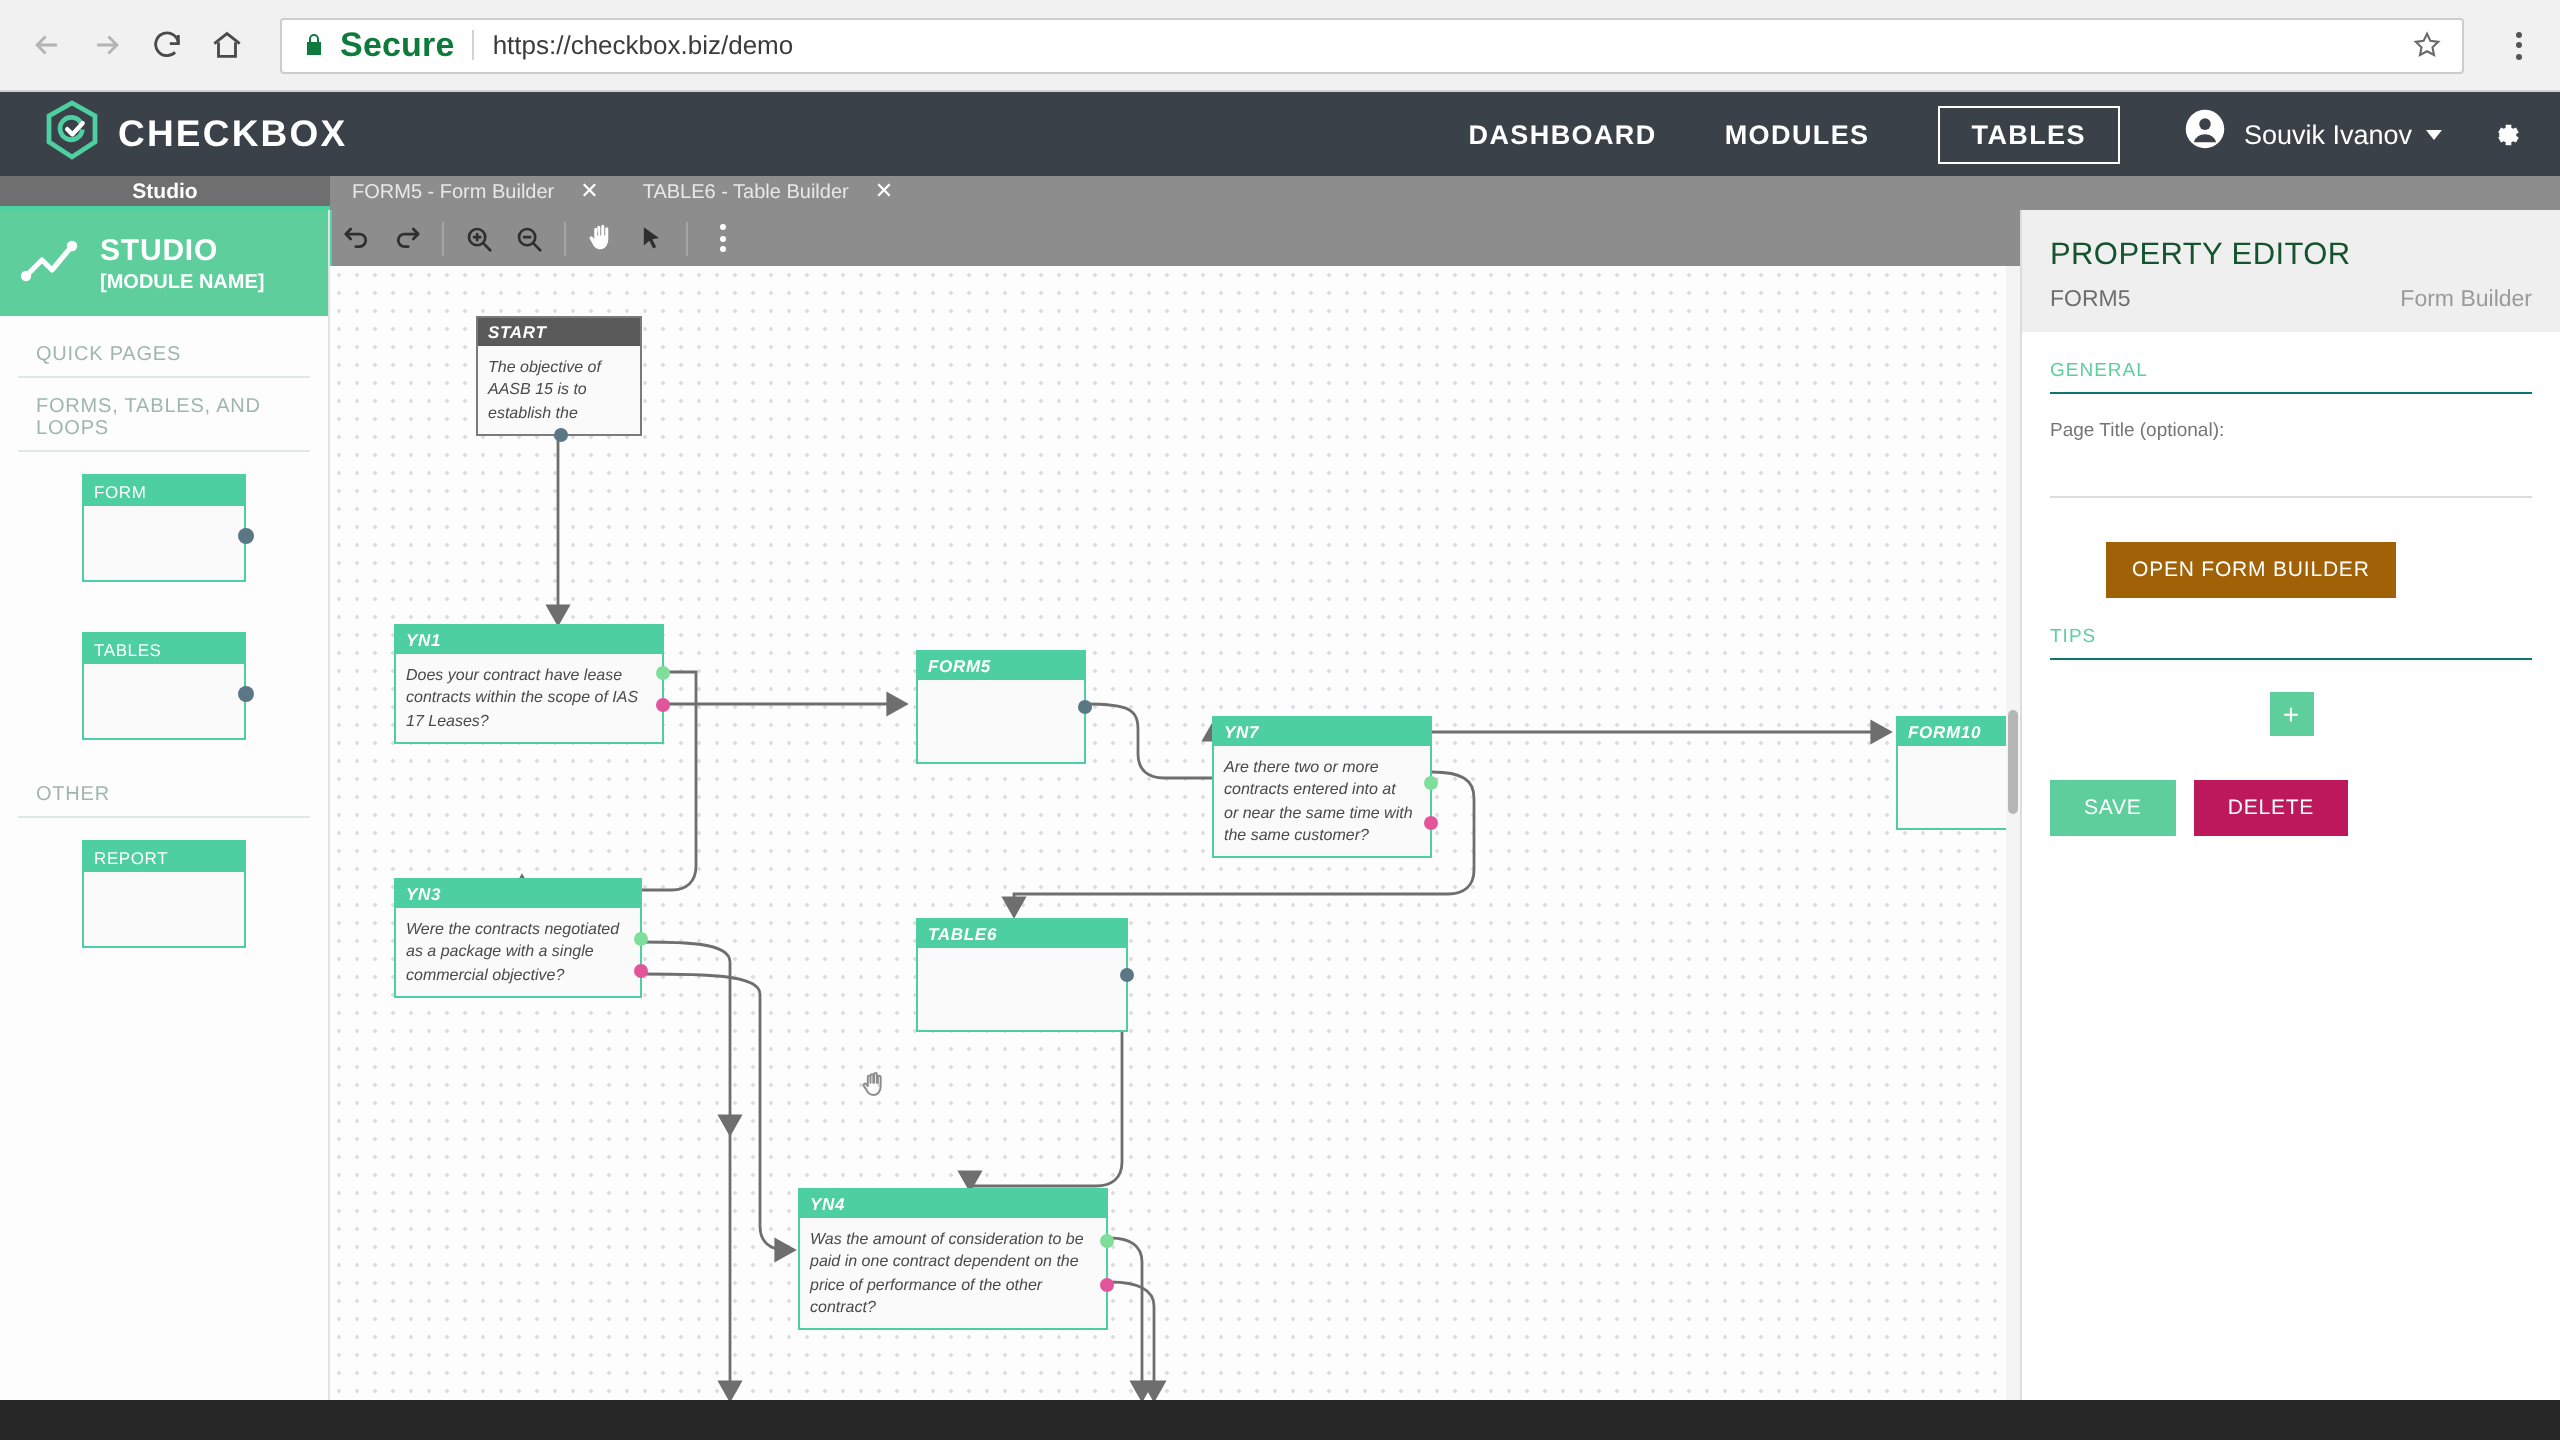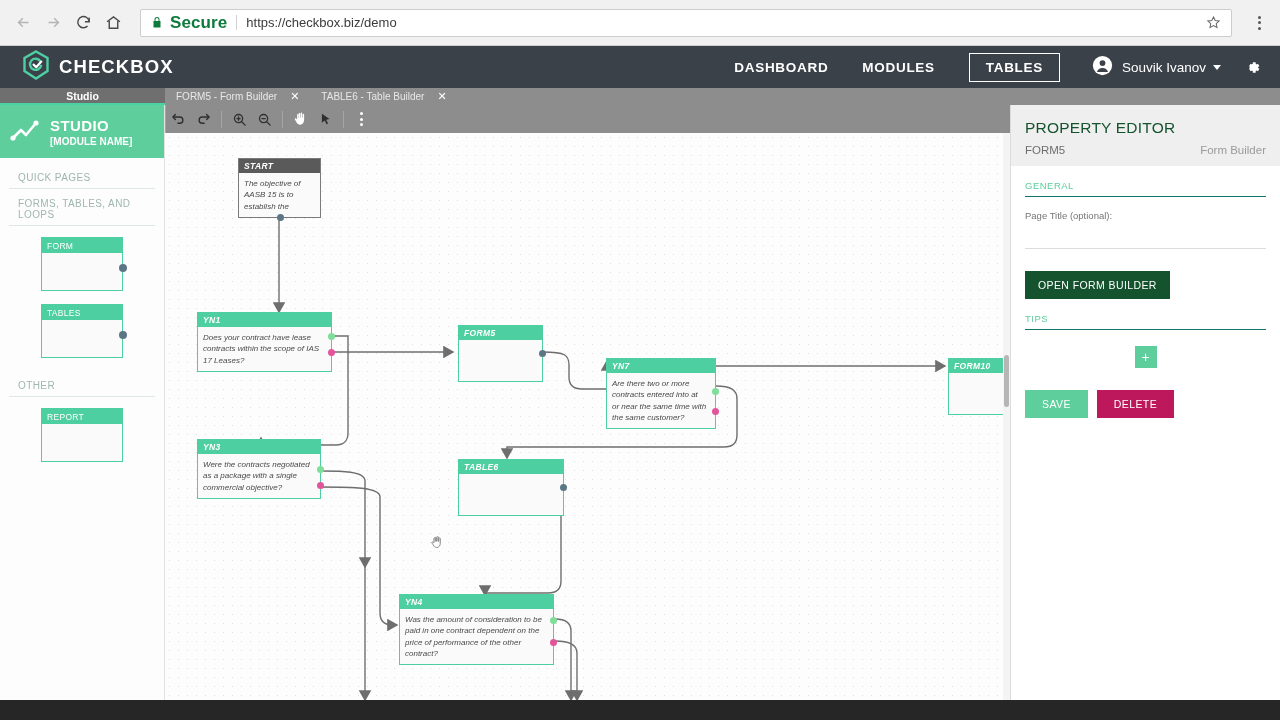--- a/index.html
+++ b/index.html
@@ -122,21 +122,21 @@
   .studio-icon { color: #ffffff; display: flex; margin-right: 6px; }
   .studio-title { color: #ffffff; font-size: 15px; font-weight: bold; letter-spacing: .4px; }
   .studio-sub { color: #ffffff; font-size: 10px; font-weight: bold; margin-top: 2px; }
   .section-label {
     color: #9fb6ad; font-size: 10px; letter-spacing: .4px;
     padding: 9px 0 5px 9px;
     border-bottom: 1px solid #dfe8e5;
     margin: 0 9px 0 9px;
   }
   .section-label.first { padding-top: 14px; }
-  .palette-wrap { padding: 11px 0 0 0; display: flex; flex-direction: column; align-items: center; }
+  .palette-wrap { padding: 11px 0 0 0; display: flex; flex-direction: column; align-items: center; gap: 12px; }
   .palette-node {
     width: 82px; height: 54px;
     border: 1.5px solid #4ecfa1;
     background: #fafafa;
     margin-bottom: 13px;
     position: relative;
   }
   .palette-node .pn-head {
     height: 15px; background: #4ecfa1;
     color: #ffffff; font-size: 8.5px; letter-spacing: .3px;
@@ -244,24 +244,25 @@
   }
   .pe-field-label { color: #757575; font-size: 9.5px; padding: 13px 0 0 0; }
   .pe-input {
     width: 100%; height: 28px;
     border: none; border-bottom: 1px solid #dcdcdc;
     background: transparent; outline: none;
     font-family: "Liberation Sans", sans-serif; font-size: 10px; color: #444;
   }
   .pe-primary-btn {
     margin-top: 22px;
-    background: #14532d; color: #ffffff;
+    background: #a16207; color: #ffffff;
     border: none; padding: 8px 13px;
     font-size: 10.5px; letter-spacing: .4px;
     font-family: "Liberation Sans", sans-serif;
+    margin-left: 28px;
   }
   .pe-add-btn {
     margin: 16px auto 0 auto; display: block;
     width: 22px; height: 22px;
     background: #5dce9c; color: #ffffff; border: none;
     font-size: 14px; line-height: 1;
     font-family: "Liberation Sans", sans-serif;
   }
   .pe-actions { display: flex; gap: 9px; margin-top: 22px; }
   .pe-save {

